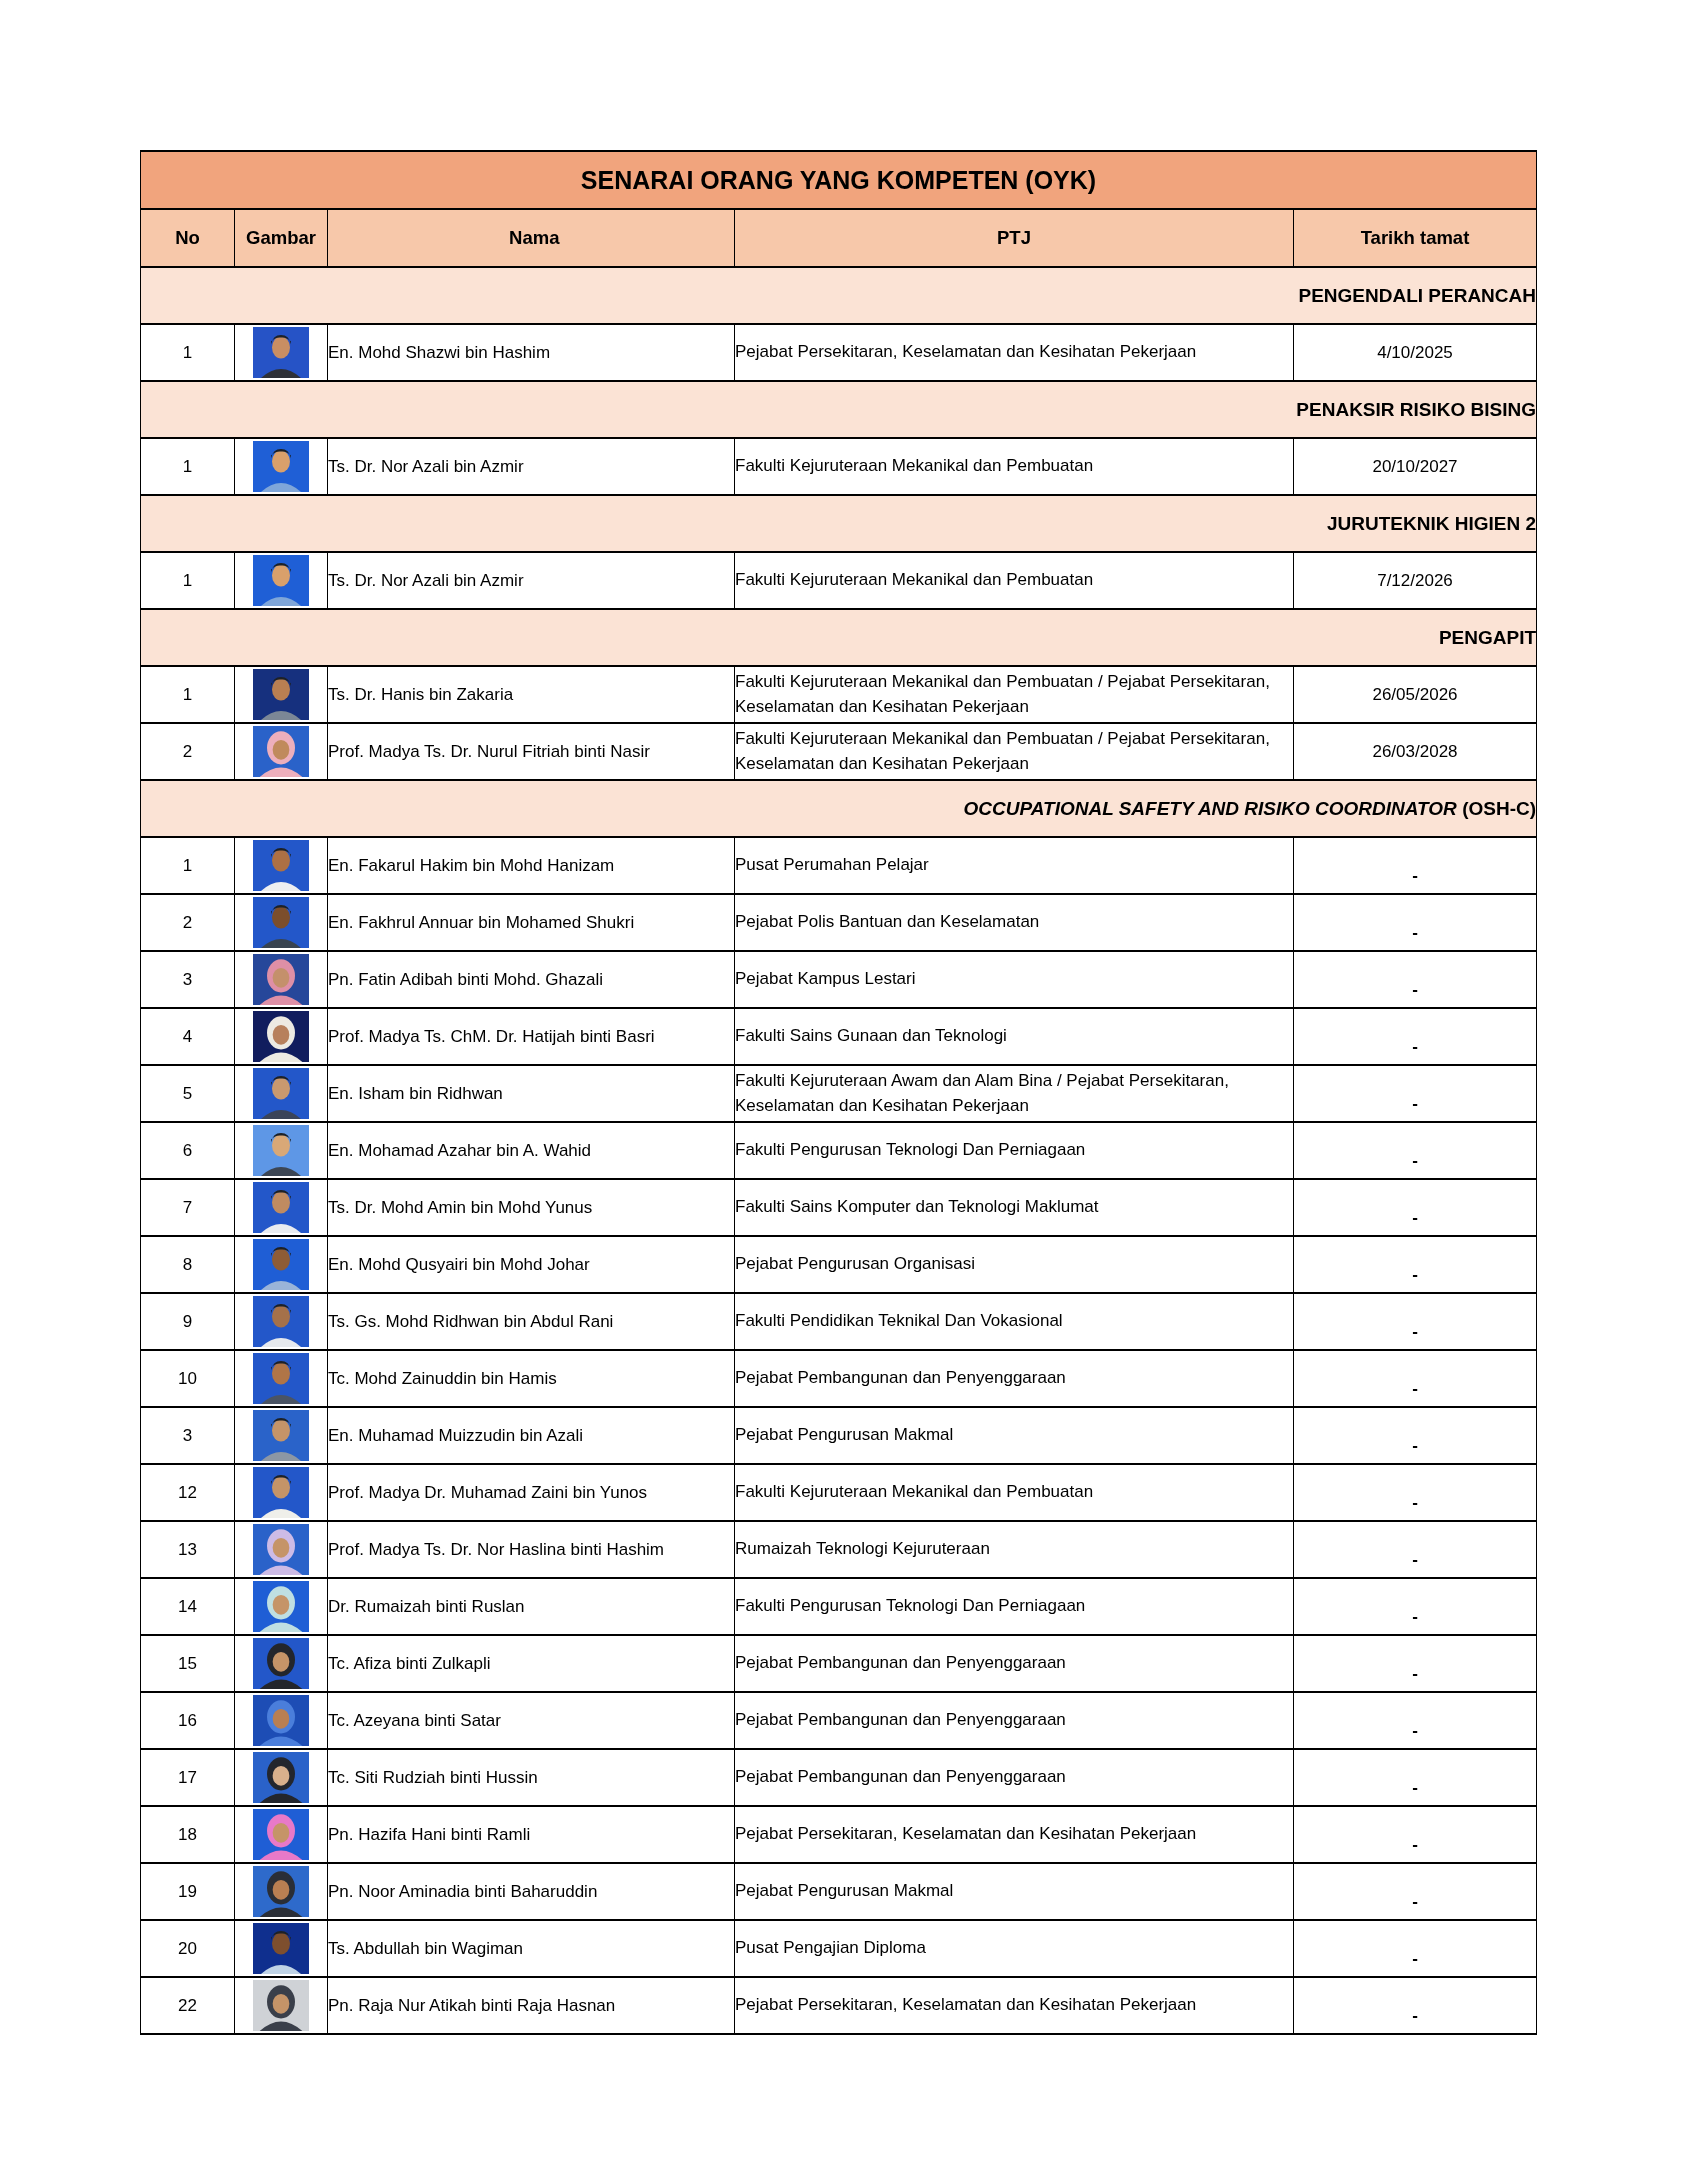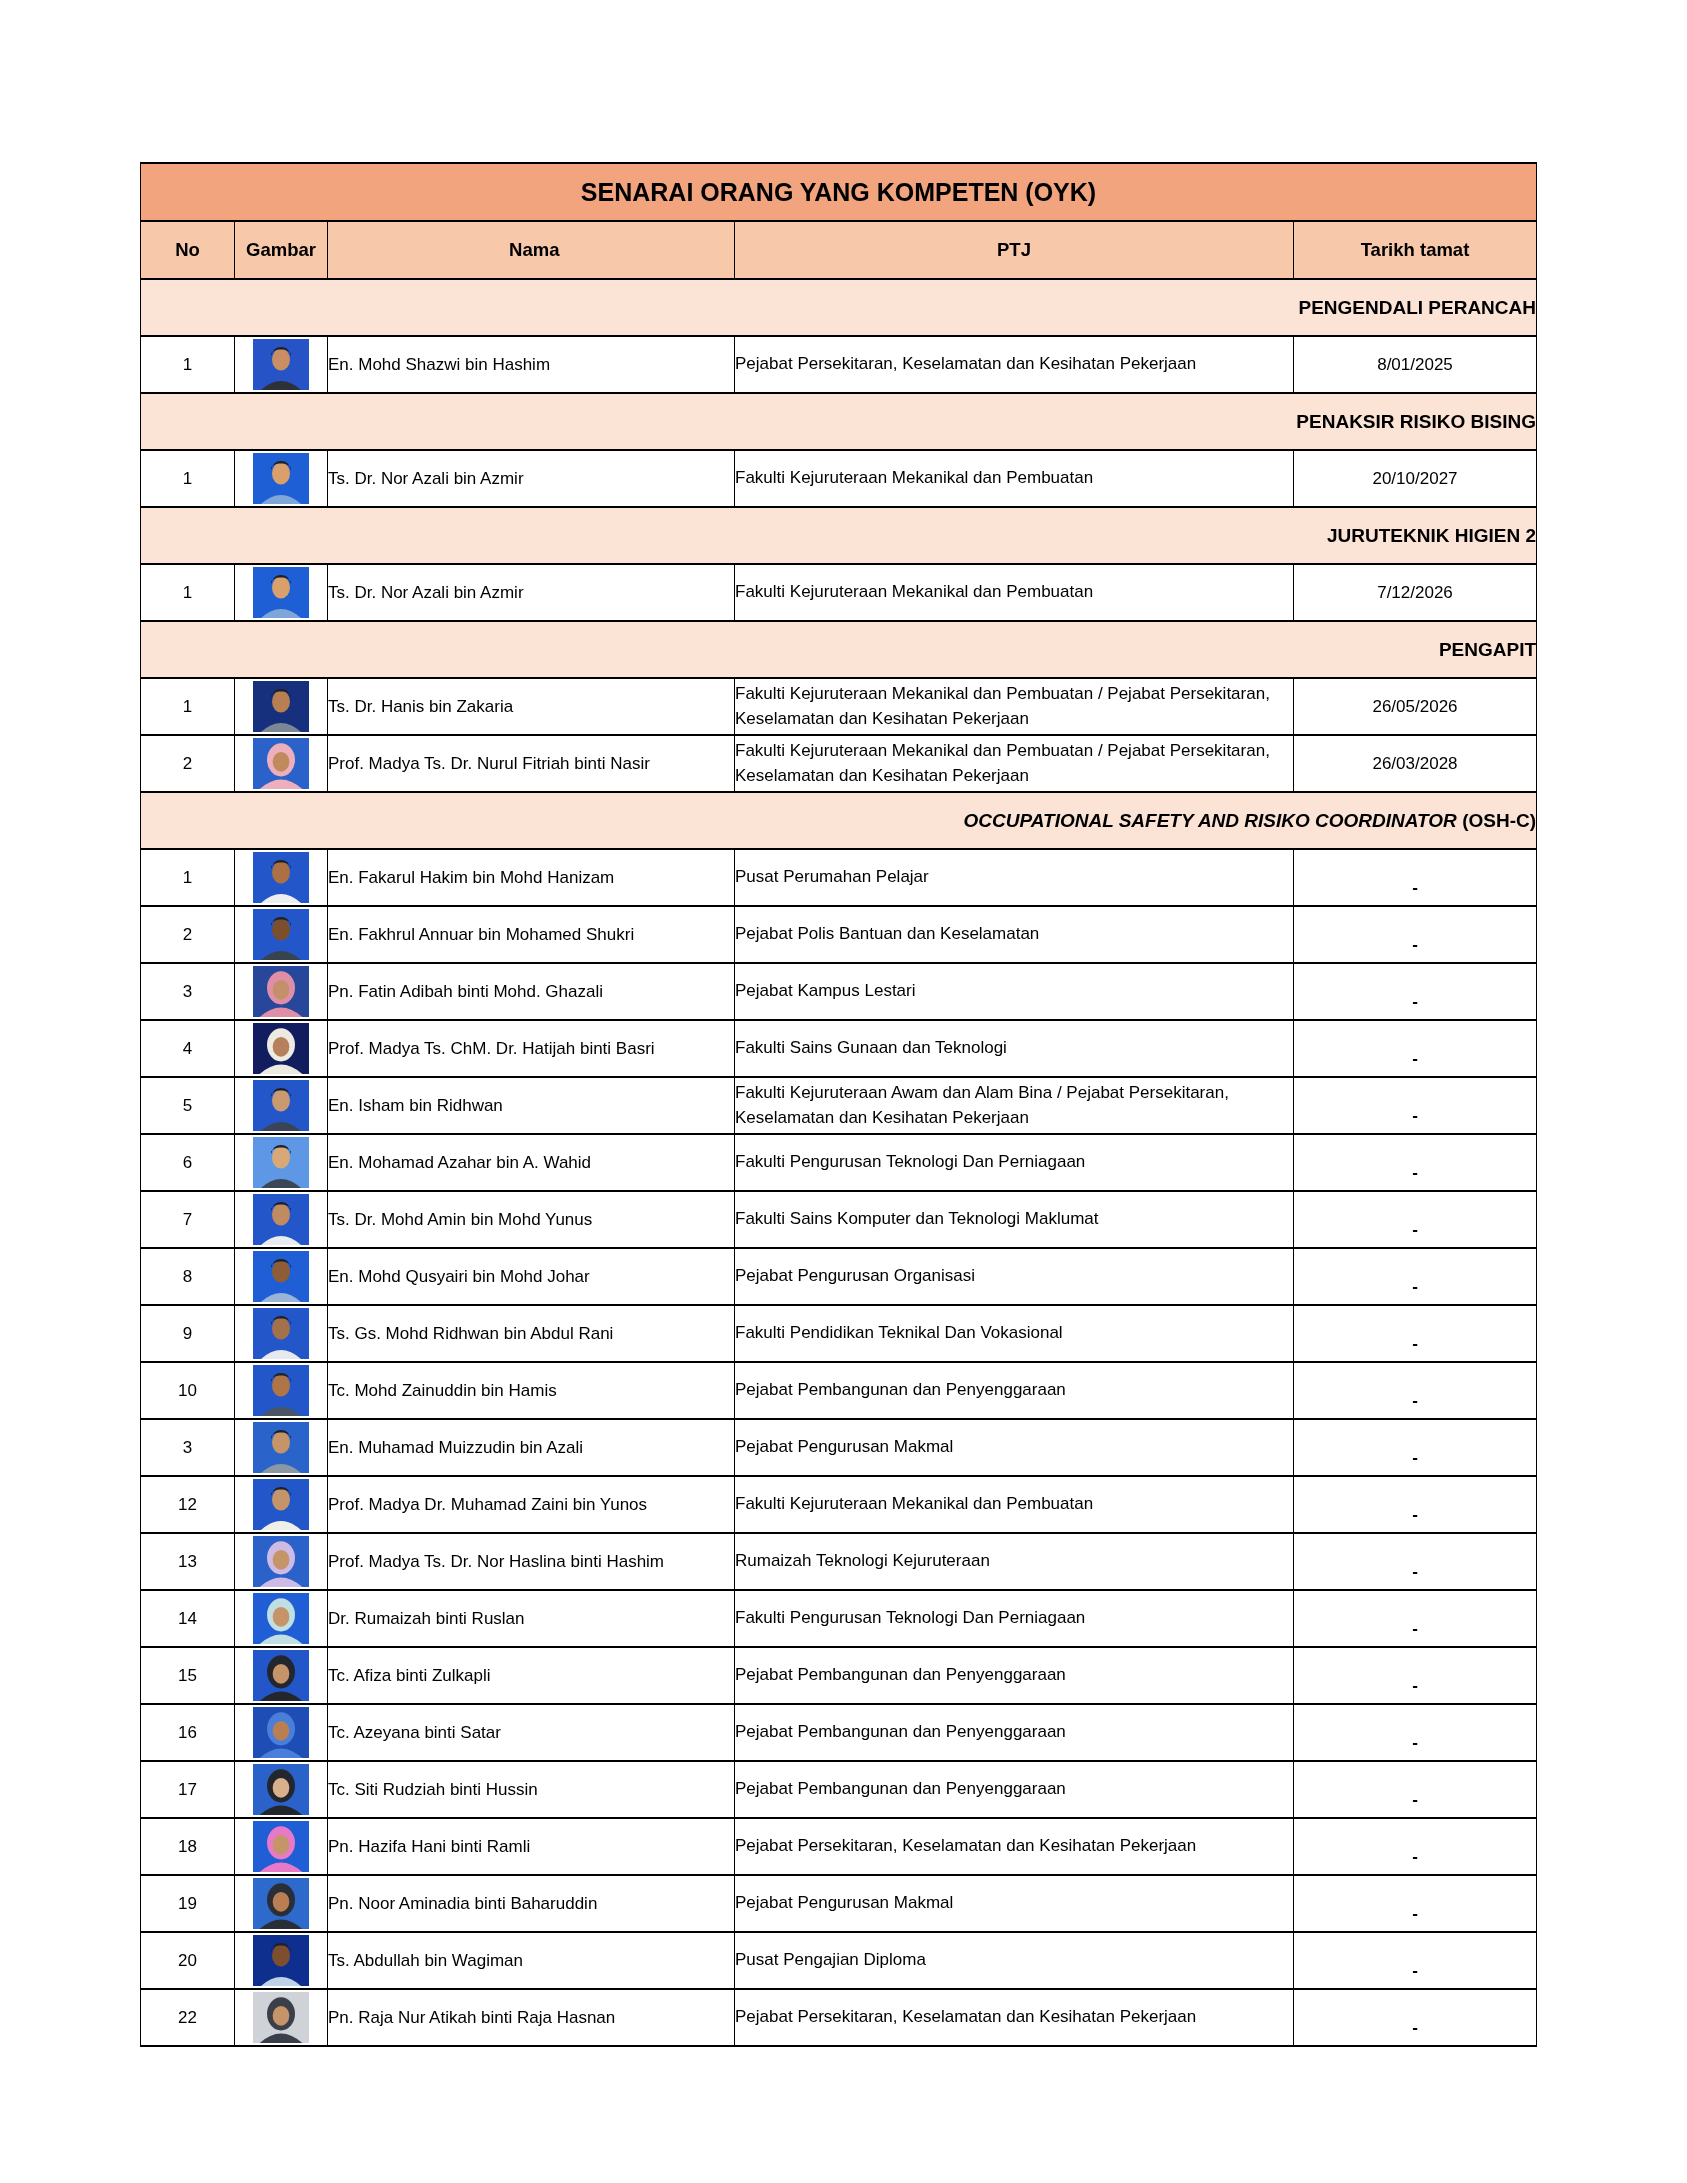--- a/index.html
+++ b/index.html
@@ -7,21 +7,21 @@
     position:relative;
     width:1687px;
     height:2183px;
     background:#ffffff;
     font-family:"Liberation Sans", sans-serif;
     color:#000;
   }
   .table-wrap{
     position:absolute;
     left:140px;
-    top:162px;
+    top:150px;
     width:1396px;
   }
   table.oyk{
     width:100%;
     border-collapse:collapse;
     table-layout:fixed;
   }
   table.oyk th, table.oyk td{
     border-left:1.3px solid var(--border);
     border-right:1.3px solid var(--border);
@@ -116,21 +116,21 @@
             <td class="c-no">1</td>
             <td class="c-photo"><span class="photo"><svg viewBox="0 0 84 77" preserveAspectRatio="none">
                   <rect x="0" y="0" width="84" height="77" fill="#2653C6"></rect>
                   <ellipse cx="42" cy="31" rx="13.5" ry="16.5" fill="#C98E63"></ellipse>
                   <path d="M27,26 Q30,12 42,12 Q54,12 57,26 L57,22 Q50,15 42,16 Q34,15 27,22 Z" fill="#1d2126"></path>
                   <path d="M12,77 Q42,50 72,77 L72,77 L12,77 Z" fill="#2E3138"></path>
                 </svg></span></td>
             <td class="c-nama">En. Mohd Shazwi bin Hashim</td>
             <td class="c-ptj">Pejabat Persekitaran, Keselamatan dan Kesihatan Pekerjaan</td>
             <td class="c-date">
-              <span class="date-val">8/01/2025</span>
+              <span class="date-val">4/10/2025</span>
             </td>
           </tr>
           <tr class="band">
             <td colspan="5"><span class="">PENAKSIR RISIKO BISING</span></td>
           </tr>
           <tr class="data-row">
             <td class="c-no">1</td>
             <td class="c-photo"><span class="photo"><svg viewBox="0 0 84 77" preserveAspectRatio="none">
                   <rect x="0" y="0" width="84" height="77" fill="#1F5FD6"></rect>
                   <ellipse cx="42" cy="31" rx="13.5" ry="16.5" fill="#D9A06B"></ellipse>

